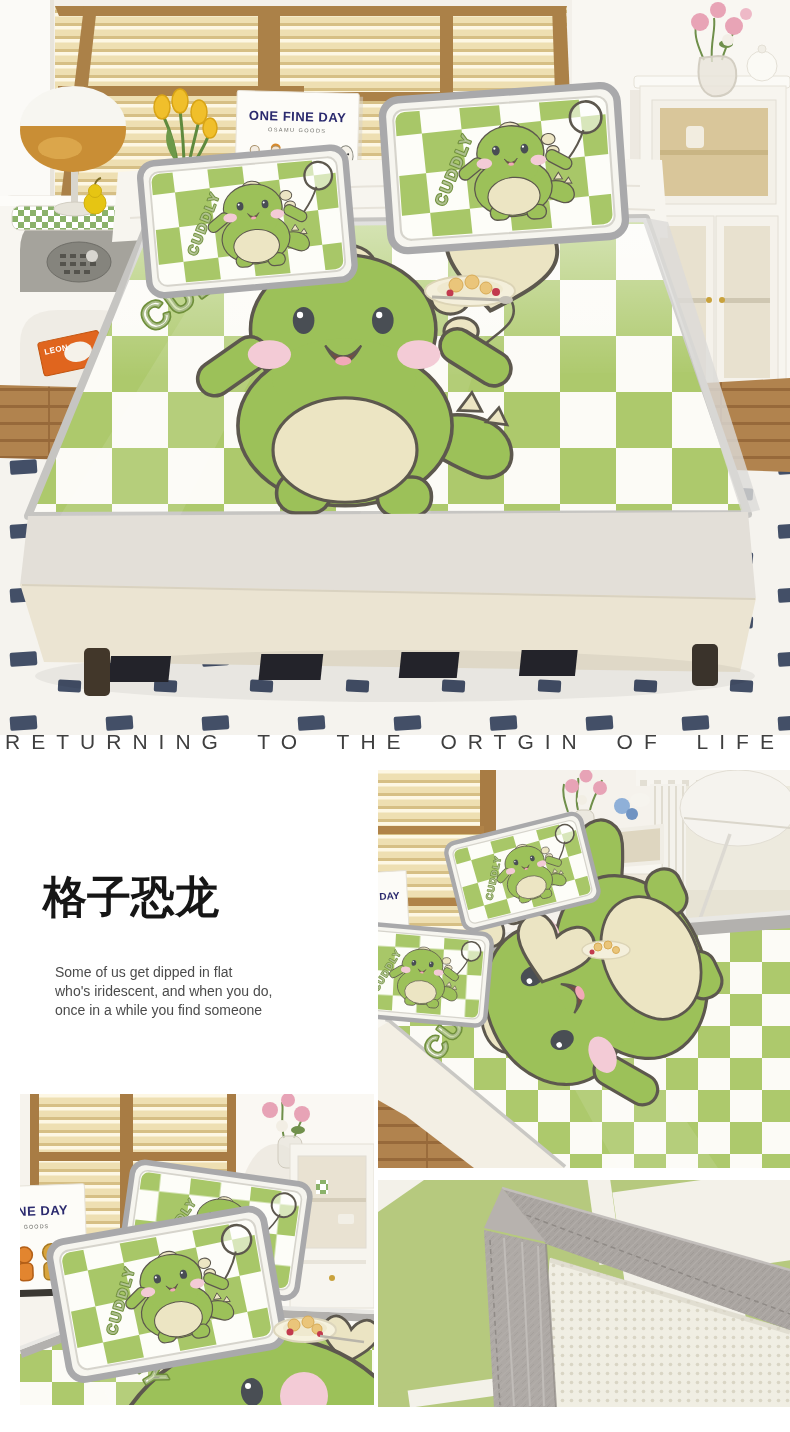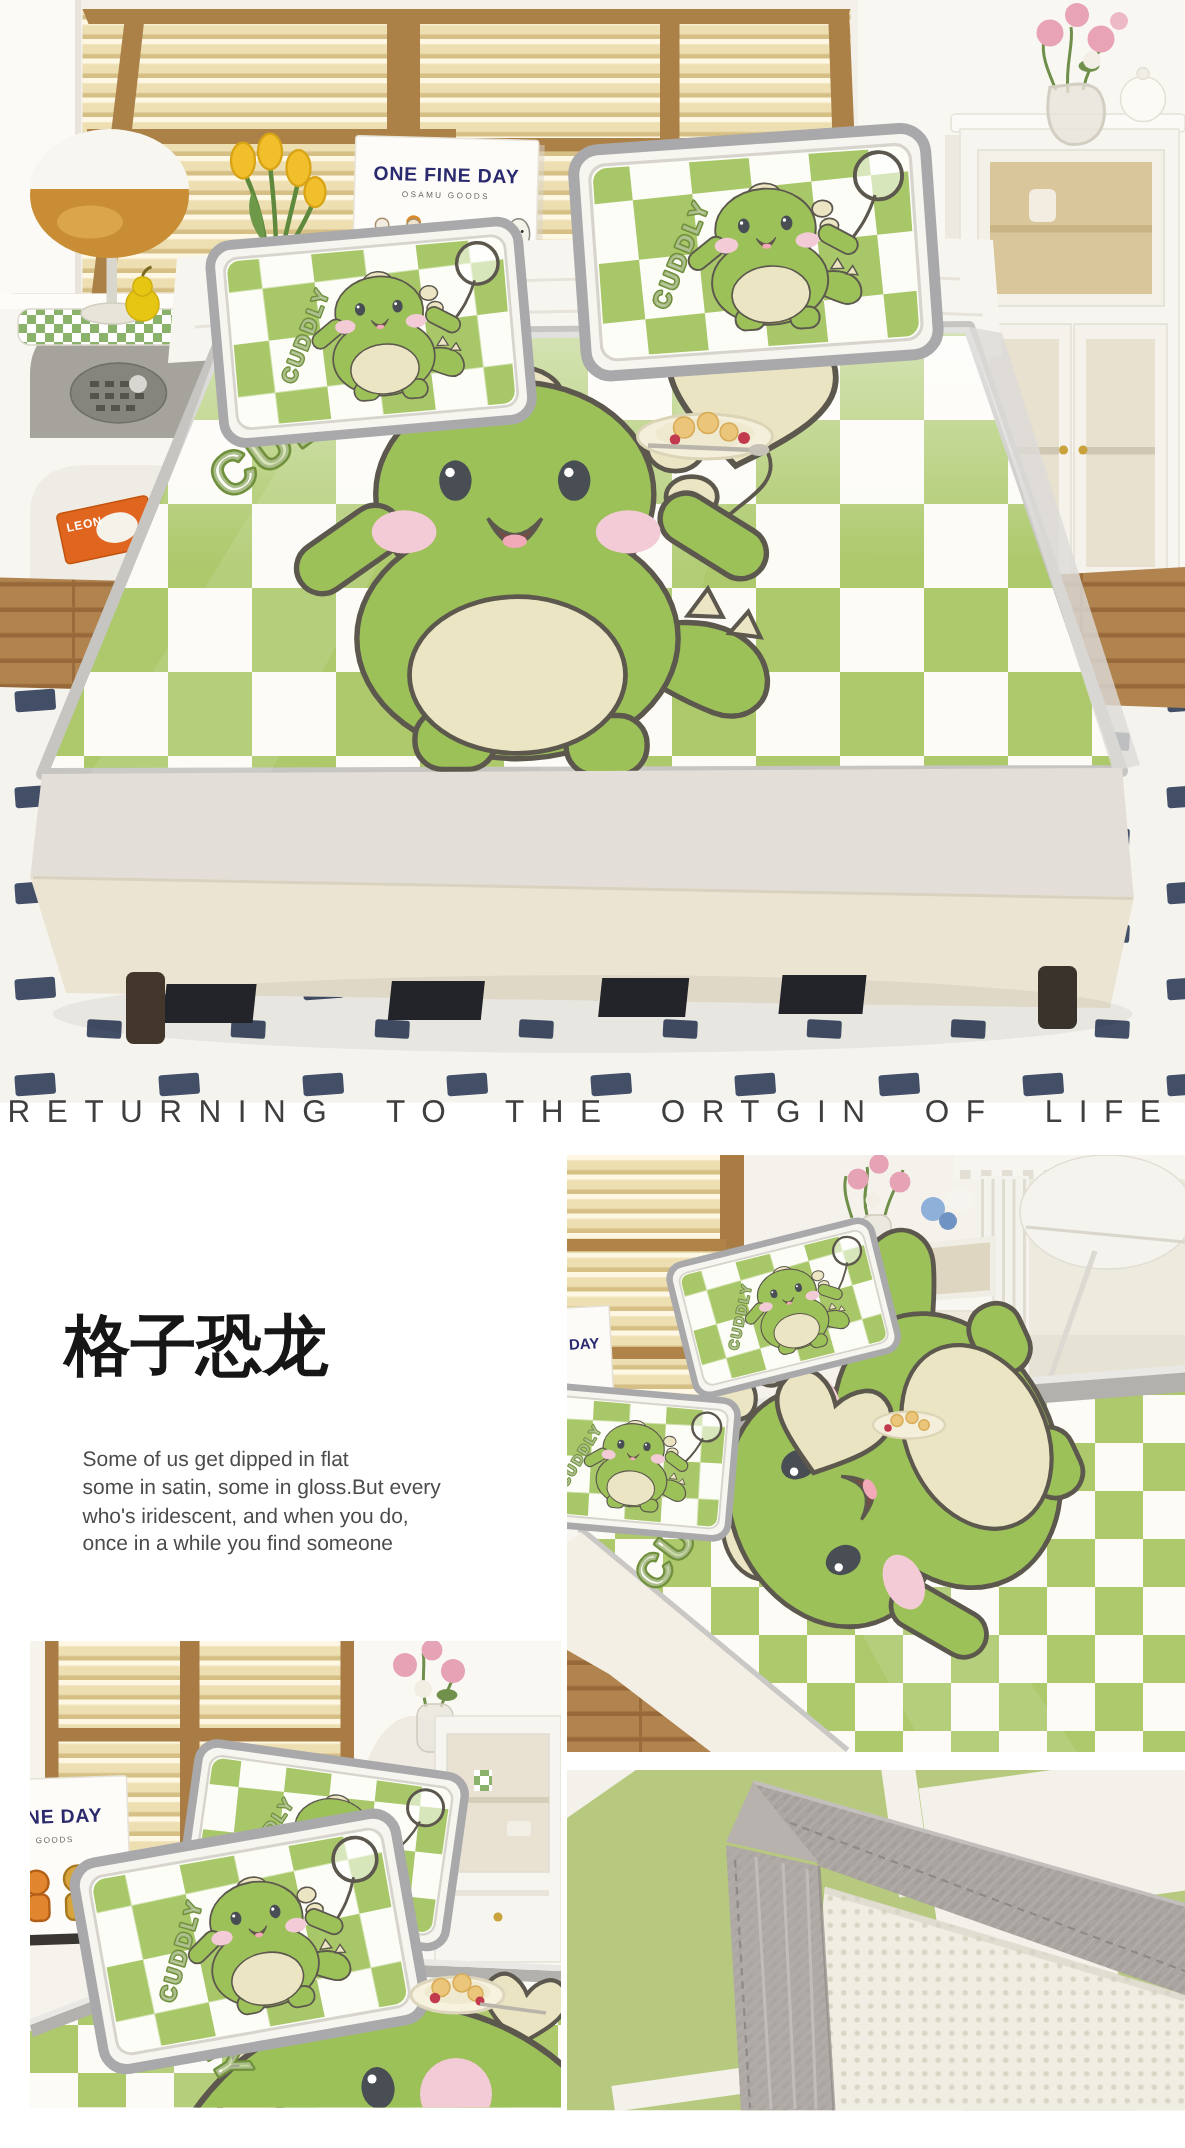--- a/index.html
+++ b/index.html
@@ -320,21 +320,20 @@
       <rect x="692" y="644" width="26" height="42" rx="5" fill="#3a332b"></rect>
     </g>
   </svg>
   </div>
 
   <div class="slogan">RETURNING TO THE ORTGIN OF LIFE</div>
 
   <div class="copy">
     <h2>格子恐龙</h2>
     <div class="line">Some of us get dipped in flat</div>
-    <div class="line">some in satin, some in gloss.But every</div>
     <div class="line">who's iridescent, and when you do,</div>
     <div class="line">once in a while you find someone</div>
   </div>
 
   <div class="photo" style="left:378px;top:770px;">
   <svg width="412" height="398" viewBox="0 0 412 398">
     <rect width="412" height="398" fill="#f5f2ec"></rect>
     <rect x="288" y="0" width="124" height="398" fill="#edeade"></rect>
     <rect x="288" y="120" width="124" height="60" fill="#e4e0d0" opacity="0.7"></rect>
 

